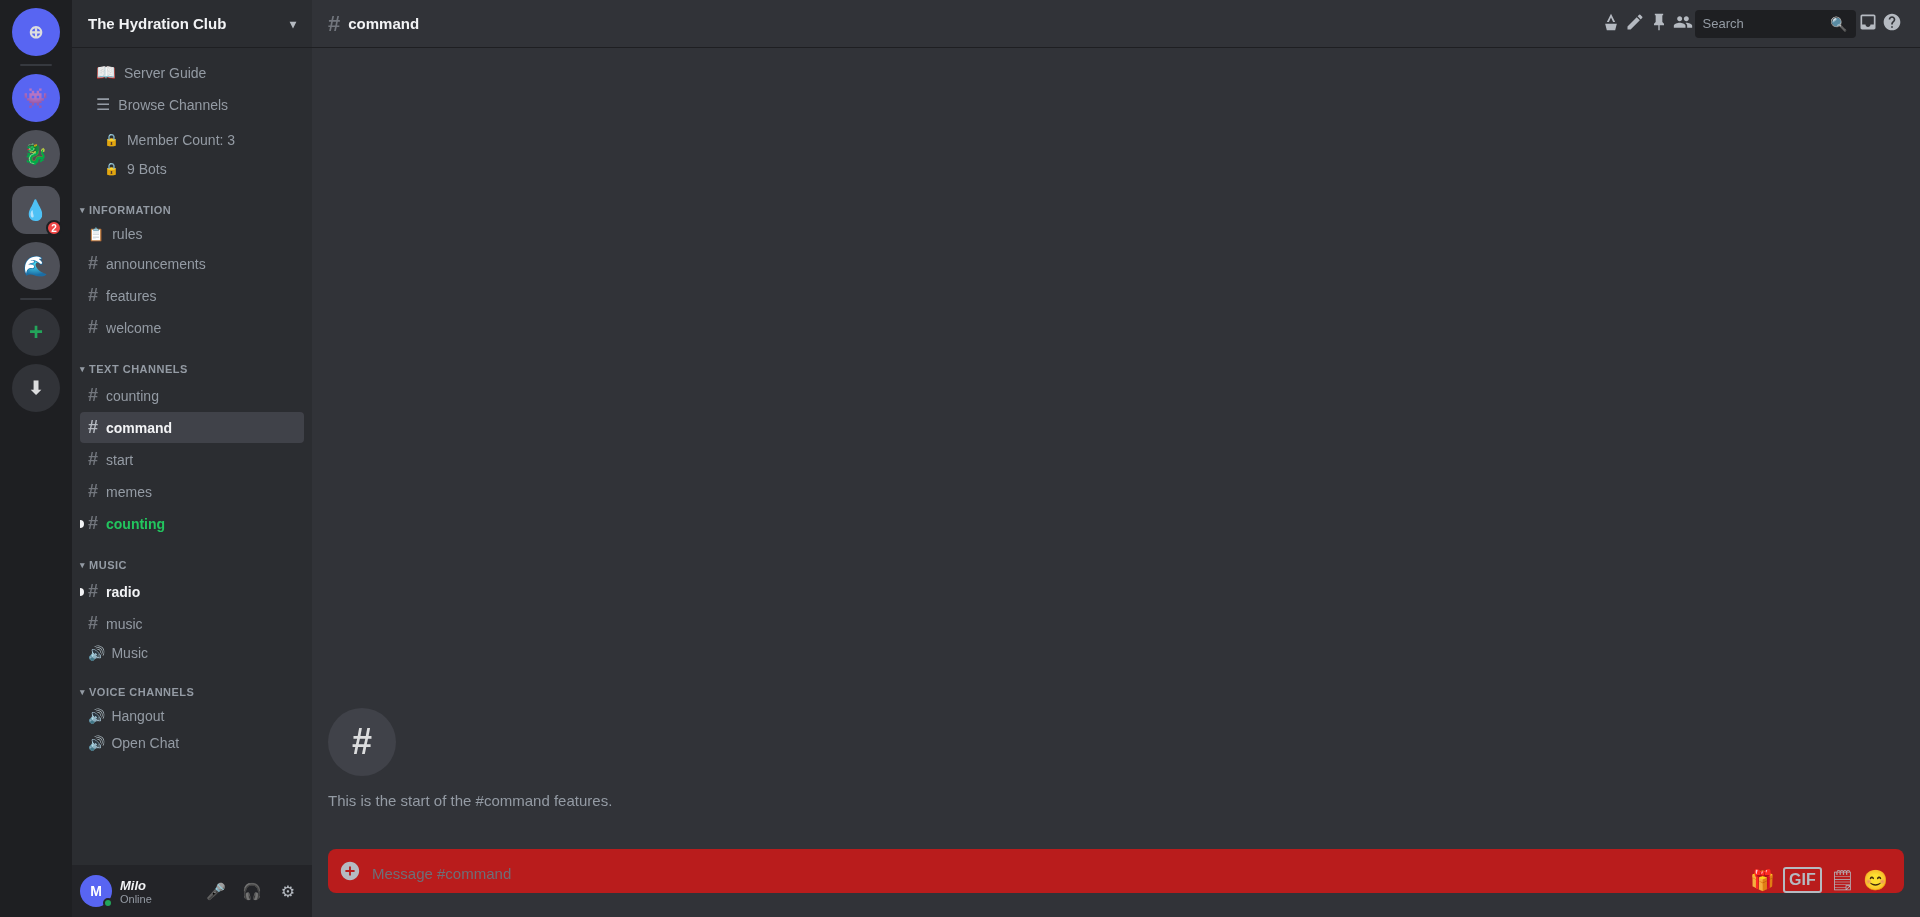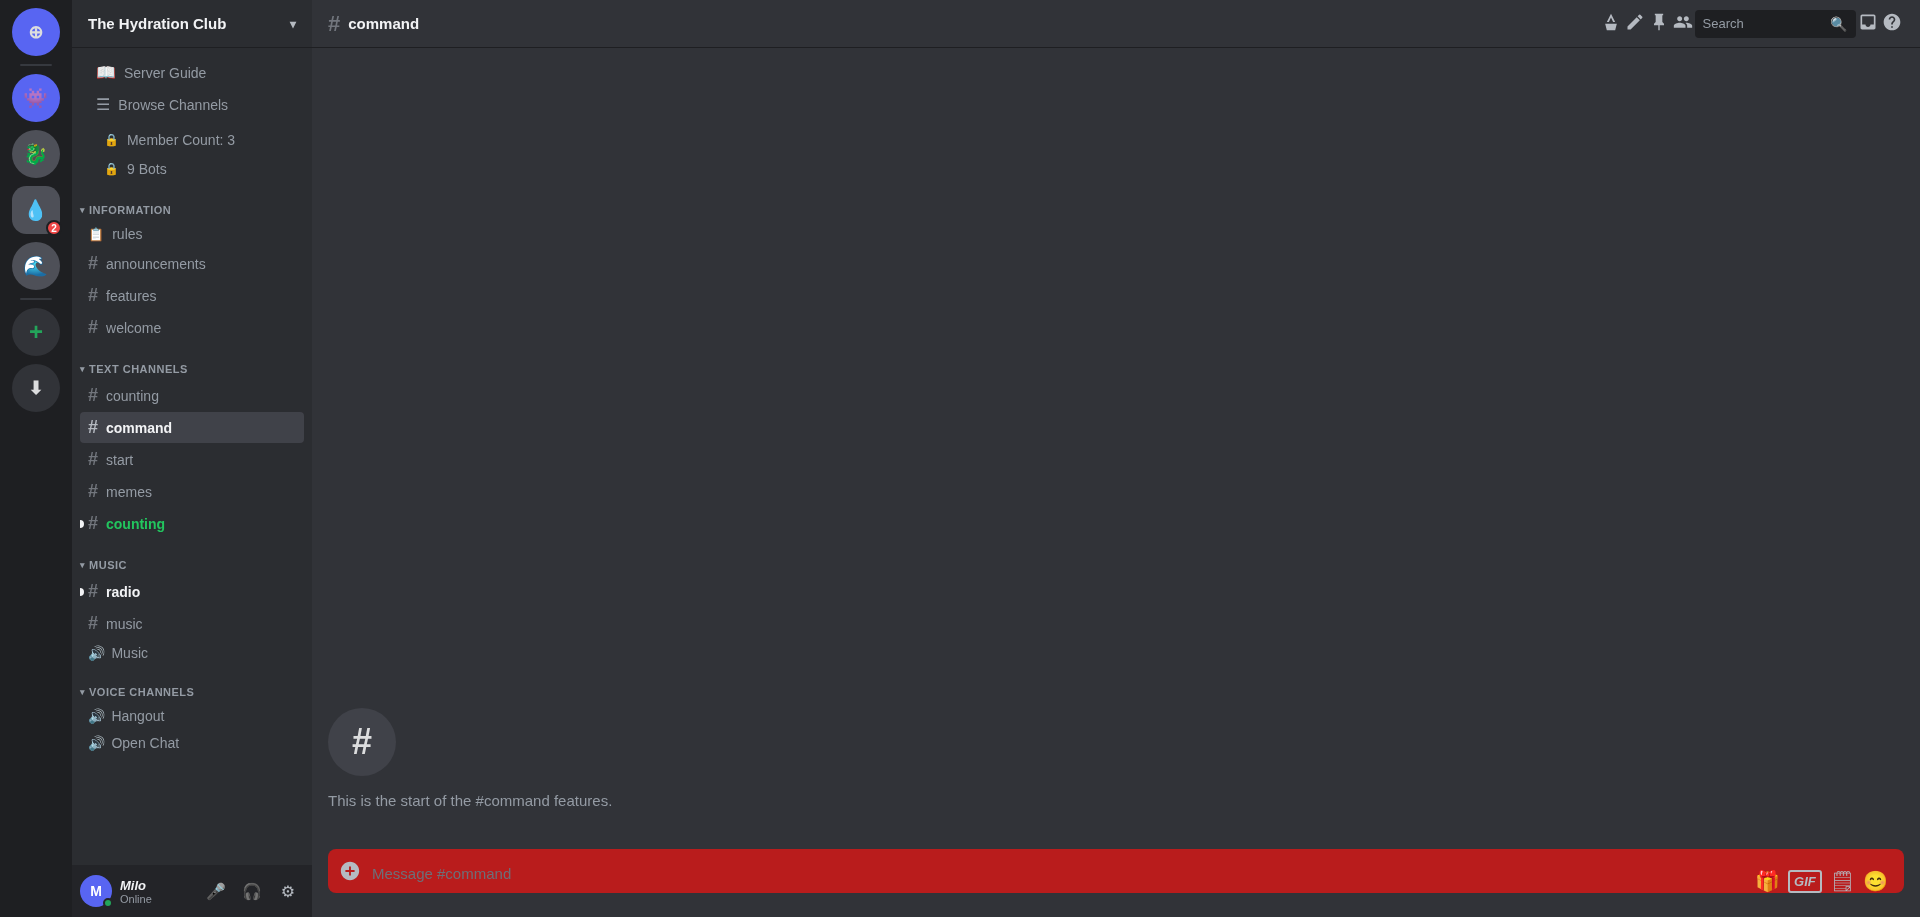--- a/index.html
+++ b/index.html
@@ -571,19 +571,19 @@
   <div class="message-input-area">
     <div class="message-input-wrapper">
       <div class="message-input-plus">
         <svg width="22" height="22" viewBox="0 0 24 24" fill="currentColor">
             <path d="M12 2C6.48 2 2 6.48 2 12s4.48 10 10 10 10-4.48 10-10S17.52 2 12 2zm5 11h-4v4h-2v-4H7v-2h4V7h2v4h4v2z"></path>
           </svg>
       </div>
       <input class="message-input" type="text" placeholder="Message #command" style="">
       <div class="message-input-actions">
         <button class="input-action-btn">🎁</button>
-        <button class="input-action-btn" style="font-size:13px; font-weight:700; border:2px solid #b5bac1; border-radius:3px; padding:2px 4px; color:#b5bac1;font-style:italic;">GIF</button>
+        <button class="input-action-btn" style="font-size:16px; font-weight:700; border:2px solid #b5bac1; border-radius:3px; padding:2px 4px; color:#b5bac1;">GIF</button>
         <button class="input-action-btn">🗒</button>
         <button class="input-action-btn">😊</button>
       </div>
     </div>
   </div>
 </div>
 
 </body></html>

